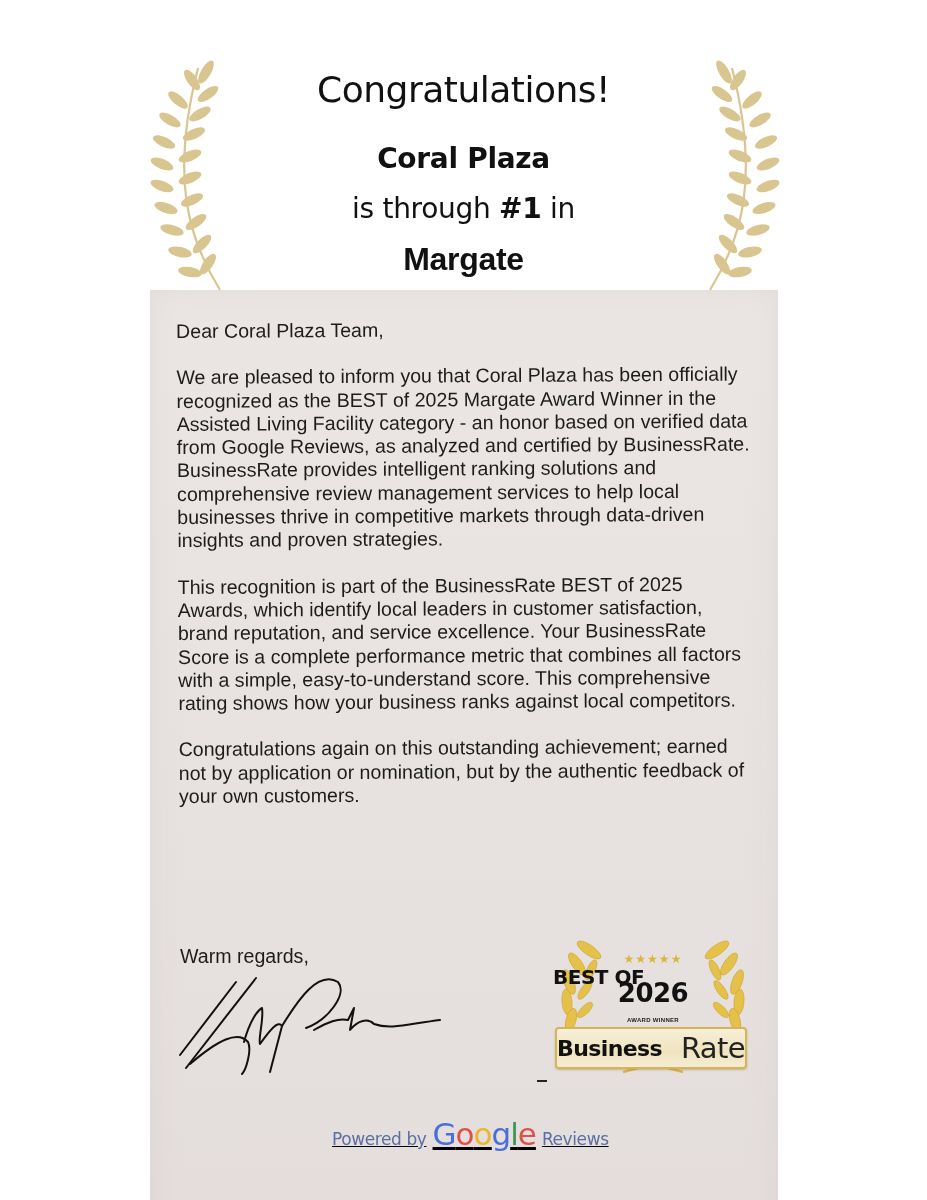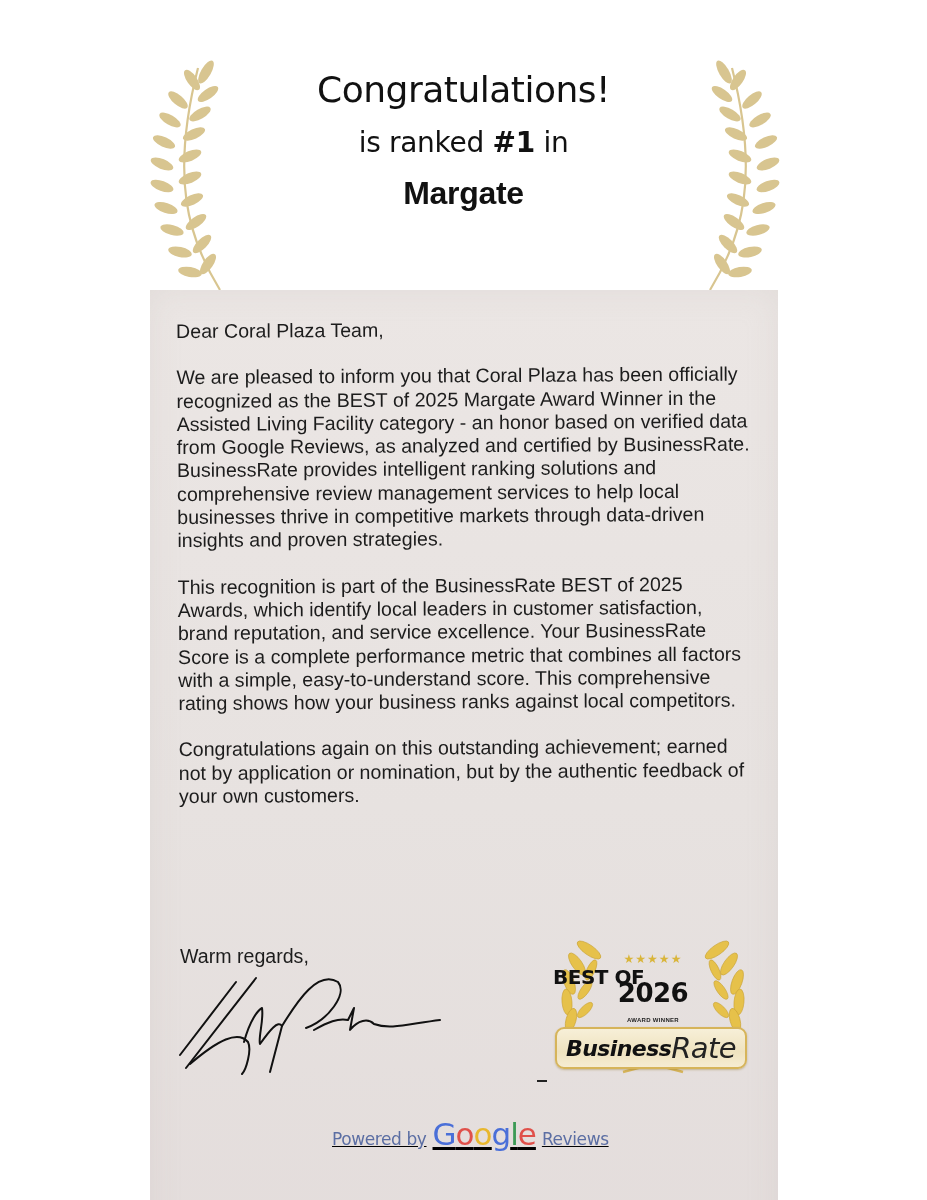--- a/index.html
+++ b/index.html
@@ -27,23 +27,23 @@
 
     .closing { position: absolute; left: 30px; top: 655px; color: #1c1c1c; font-size: 19.6px; line-height: 23px; }
     .signature { position: absolute; left: 28px; top: 670px; width: 270px; height: 115px; }
     .signer { position: absolute; left: 30px; top: 757px; color: #1c1c1c; font-size: 19.6px; line-height: 23px; }
 
     .badge { position: absolute; left: 403px; top: 640px; width: 200px; height: 150px; }
     .badge-stars { position: absolute; left: 0; right: 0; top: 22px; text-align: center; color: #d9b53a; font-size: 12px; letter-spacing: 1px; }
     .badge-best { position: absolute; left: 0; right: 0; top: 36px; text-align: left; font-family: "DejaVu Sans", sans-serif; font-weight: bold; font-size: 20px; line-height: 22px; color: #111; letter-spacing: -0.5px; }
     .badge-year { position: absolute; left: 0; right: 0; top: 49px; text-align: center; font-family: "DejaVu Sans", sans-serif; font-weight: bold; font-size: 26px; line-height: 28px; color: #111; letter-spacing: -0.5px; }
     .badge-sub { position: absolute; left: 0; right: 0; top: 87px; text-align: center; font-size: 6px; font-weight: bold; color: #222; letter-spacing: 0.3px; }
-    .badge-plate { position: absolute; left: 2px; top: 97px; width: 188px; height: 38px; border-radius: 9px;
+    .badge-plate { position: absolute; left: 2px; top: 97px; width: 188px; height: 38px; border-radius: 4px;
       border: 2px solid #d6b45a; background: linear-gradient(180deg, #f7efd8 0%, #efe3bf 60%, #f6ecd2 100%);
-      box-shadow: 0 1px 2px rgba(150,120,40,0.4); display: flex; align-items: center; justify-content: center; font-style: italic; }
+      box-shadow: 0 1px 2px rgba(150,120,40,0.4); display: flex; align-items: center; justify-content: space-between; }
     .badge-plate .bold { font-family: "DejaVu Sans", sans-serif; font-weight: bold; font-size: 22px; color: #111; letter-spacing: -0.6px; }
     .badge-plate .light { font-family: "DejaVu Sans", sans-serif; font-weight: normal; font-size: 29px; color: #222; letter-spacing: -0.6px; }
 
     .powered { position: absolute; left: 182px; top: 826px; display: flex; align-items: baseline; font-family: "DejaVu Sans", sans-serif; text-decoration: underline; }
     .powered .pb { color: #5b6ea3; font-size: 17px; letter-spacing: -0.4px; }
     .powered .g { font-size: 31px; font-weight: normal; letter-spacing: -1px; margin: 0 6px 8px 6px; }
     .powered .rv { color: #5b6ea3; font-size: 17px; letter-spacing: -0.4px; }
     .g-blue { color: #4a6fd8; } .g-red { color: #e0504a; } .g-yellow { color: #e8b72d; } .g-green { color: #3c9a55; }
 
     .scan-mark { position: absolute; left: 387px; top: 790px; width: 10px; height: 2px; background: #222; }
@@ -98,21 +98,22 @@
     <ellipse cx="24" cy="172" rx="5" ry="12" transform="rotate(-75 24 172)"></ellipse>
     <ellipse cx="54" cy="186" rx="5" ry="12" transform="rotate(45 54 186)"></ellipse>
     <ellipse cx="32" cy="194" rx="5" ry="12" transform="rotate(-78 32 194)"></ellipse>
     <ellipse cx="60" cy="206" rx="5" ry="12" transform="rotate(35 60 206)"></ellipse>
     <ellipse cx="42" cy="214" rx="5" ry="12" transform="rotate(-80 42 214)"></ellipse>
   </g>
 </svg>
 
 <div class="header">
   <h1 class="headline">Congratulations!</h1>
-  <div class="rank-line"><span>is ranked </span><b>#1</b><span> in</span></div>
+  <div class="biz-name">Coral Plaza</div>
+  <div class="rank-line"><span>is through </span><b>#1</b><span> in</span></div>
   <div class="city">Margate</div>
 </div>
 
 <div class="paper">
   <div class="letter">
     <p class="salutation">Dear Coral Plaza Team,</p>
     <p>We are pleased to inform you that Coral Plaza has been officially recognized as the BEST of 2025 Margate Award Winner in the Assisted Living Facility category - an honor based on verified data from Google Reviews, as analyzed and certified by BusinessRate. BusinessRate provides intelligent ranking solutions and comprehensive review management services to help local businesses thrive in competitive markets through data-driven insights and proven strategies.</p>
     <p>This recognition is part of the BusinessRate BEST of 2025 Awards, which identify local leaders in customer satisfaction, brand reputation, and service excellence. Your BusinessRate Score is a complete performance metric that combines all factors with a simple, easy-to-understand score. This comprehensive rating shows how your business ranks against local competitors.</p>
     <p>Congratulations again on this outstanding achievement; earned not by application or nomination, but by the authentic feedback of your own customers.</p>
   </div>

